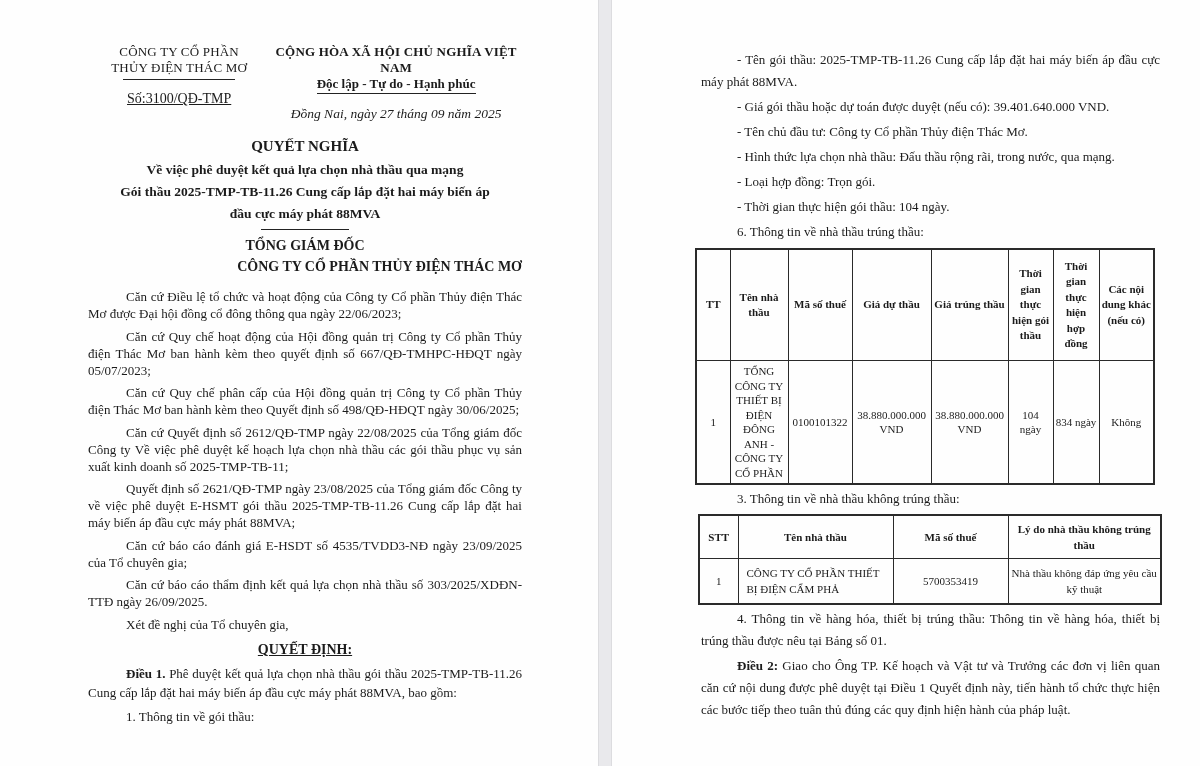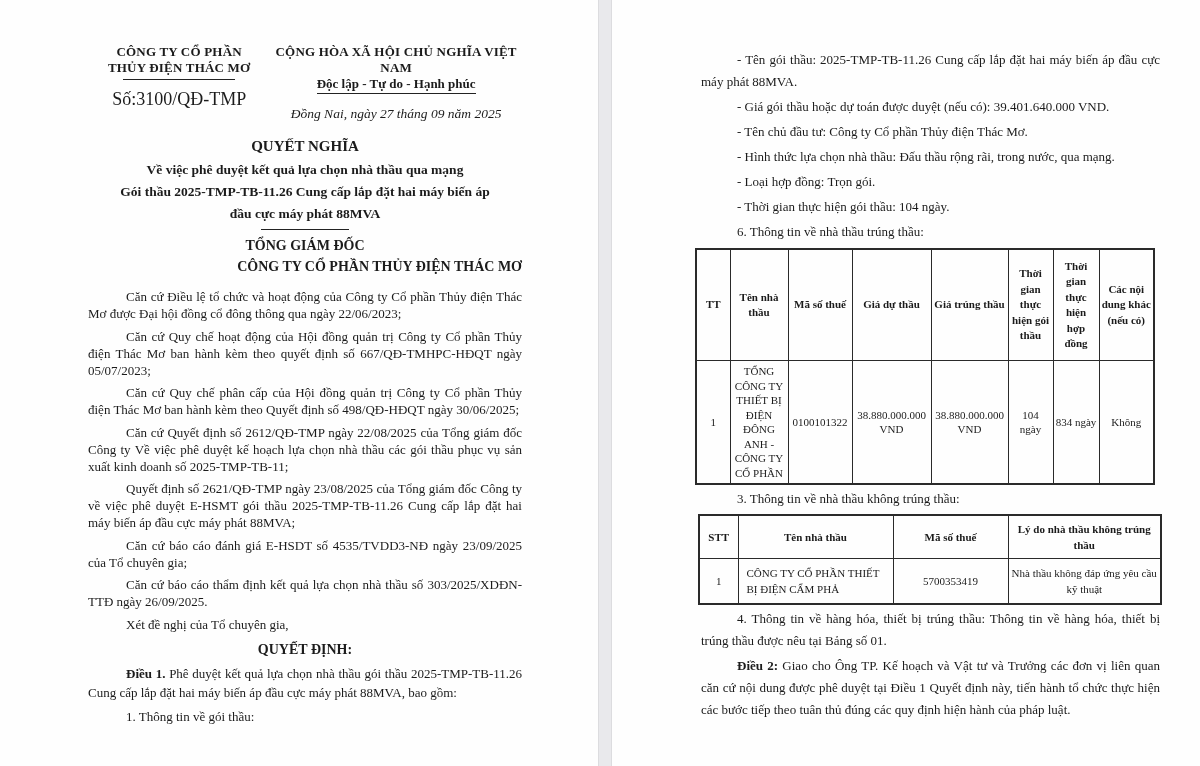--- a/index.html
+++ b/index.html
@@ -11,41 +11,41 @@
     -webkit-font-smoothing:antialiased;
   }
   .page{position:absolute;top:0;height:766px;background:#fefefe;box-sizing:border-box;}
   .page-left{left:0;width:599px;padding:44px 76px 0 88px;border-right:1px solid #dcdcdf;}
   .page-right{left:611px;width:589px;padding:46px 40px 0 89px;border-left:1px solid #dcdcdf;}
 
   
   .hdr{display:flex;}
   .hdr-left{width:42%;text-align:center;}
   .hdr-right{width:58%;text-align:center;}
-  .org-line{font-weight:bold;font-size:13px;line-height:16px;letter-spacing:.2px;}
+  .org-line{font-weight:normal;font-size:13px;line-height:16px;letter-spacing:.2px;}
   .org-rule{width:112px;border-bottom:1.5px solid #222;margin:3px auto 0;}
-  .doc-number{font-size:18px;line-height:16px;margin-top:11px;}
+  .doc-number{font-size:14px;line-height:16px;margin-top:11px;text-decoration:underline;}
   .nat-line1{font-weight:bold;font-size:13px;line-height:16px;letter-spacing:.2px;}
   .nat-line2{font-weight:bold;font-size:13px;line-height:16px;}
   .nat-line2 span{display:inline-block;border-bottom:1.5px solid #222;padding-bottom:1px;}
   .date-line{font-style:italic;font-size:13.5px;line-height:16px;margin-top:12px;}
 
   .doc-title{text-align:center;font-weight:bold;font-size:15px;line-height:18px;margin-top:15px;}
   .doc-sub{text-align:center;font-weight:bold;font-size:13.5px;line-height:17px;margin-top:6px;}
   .doc-sub2{text-align:center;font-weight:bold;font-size:13.5px;line-height:17px;margin-top:5px;}
   .title-rule{width:88px;border-bottom:1.5px solid #222;margin:7px auto 0;}
   .authority1{text-align:center;font-weight:bold;font-size:14px;line-height:17px;margin-top:7px;}
   .authority2{text-align:right;font-weight:bold;font-size:14px;line-height:17px;margin-top:4px;}
 
   .recitals{margin-top:13px;}
   .recital{
     font-size:13px;line-height:17px;
     text-align:justify;text-indent:38px;margin:5.5px 0;
   }
-  .decide-head{text-align:center;font-weight:bold;font-size:14px;line-height:19px;margin:7px 0 5px;}
+  .decide-head{text-align:center;font-weight:bold;font-size:14px;line-height:19px;margin:7px 0 5px;text-decoration:underline;}
   .body-par{font-size:13px;line-height:19.5px;text-align:justify;text-indent:38px;margin:4.5px 0;}
   .art-label{font-weight:bold;}
 
   
   .p2-par{font-size:13px;line-height:22px;text-align:justify;text-indent:36px;margin:3px 0;}
   .p2-section{font-size:13px;line-height:22px;text-indent:36px;margin:3px 0;}
 
   table{border-collapse:collapse;table-layout:fixed;background:#fefefe;}
   .tbl{border:2px solid #2a2a2a;}
   .tbl td,.tbl th{border:1px solid #2a2a2a;vertical-align:middle;text-align:center;

